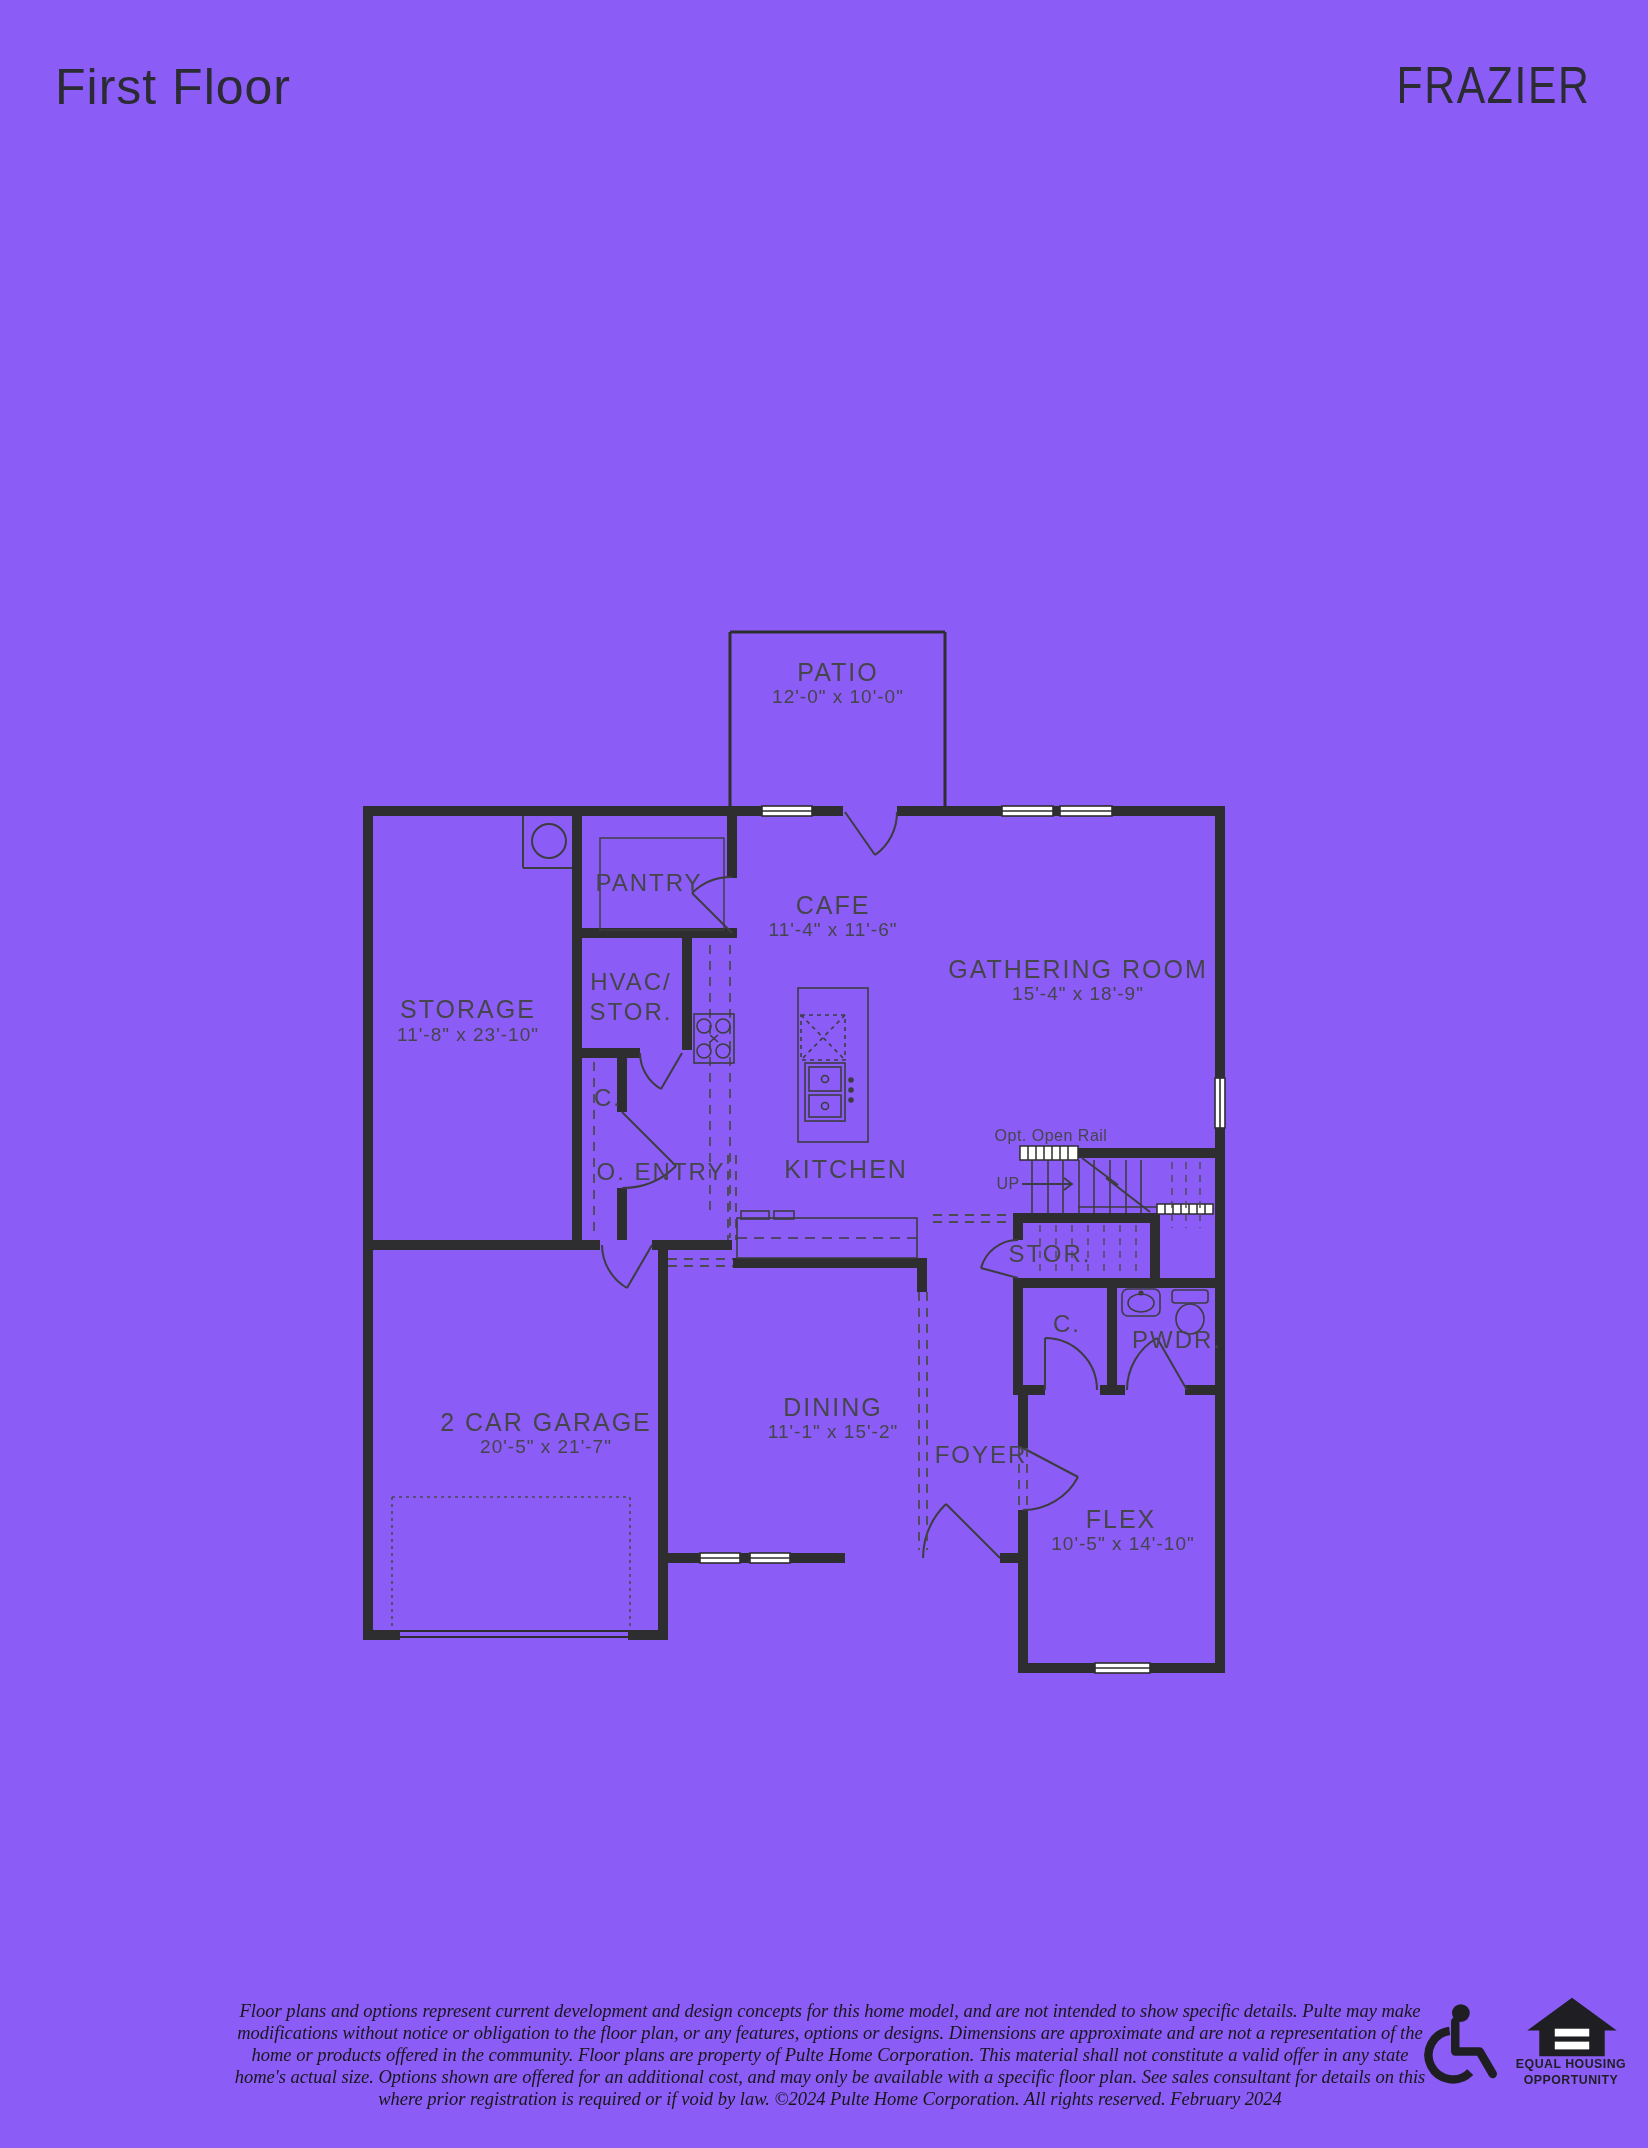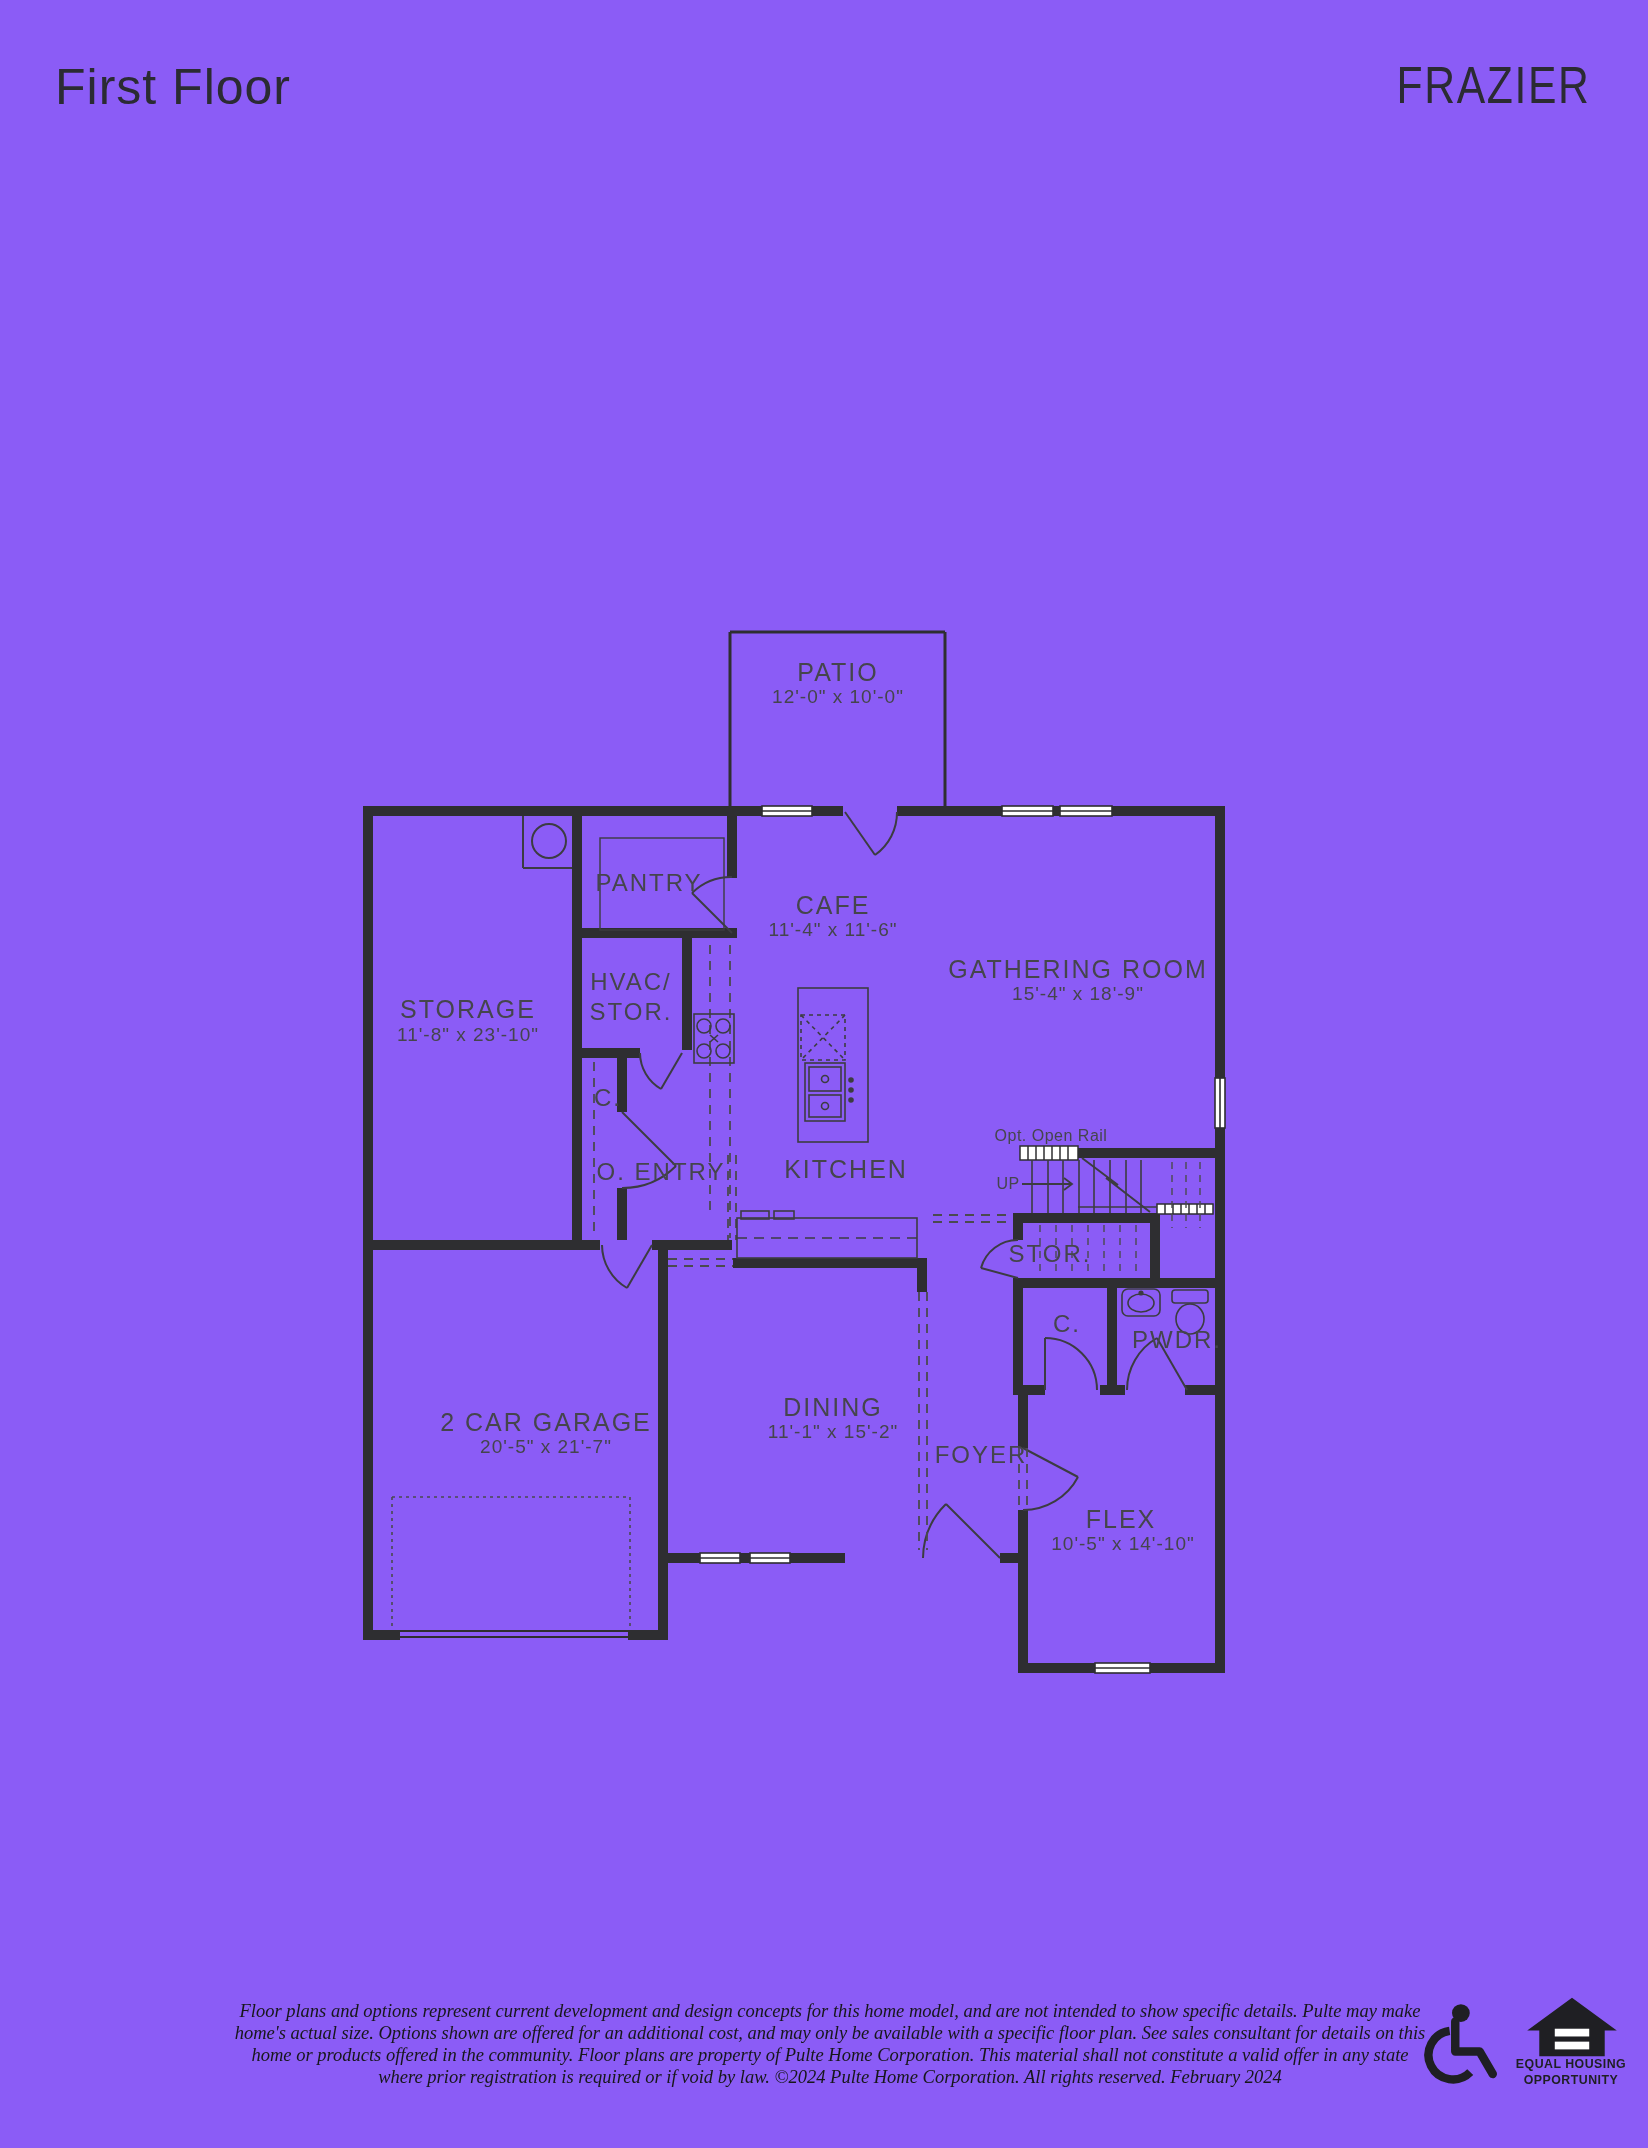--- a/index.html
+++ b/index.html
@@ -350,22 +350,23 @@
 
       <text class="room-small" x="981" y="1463">FOYER</text>
 
       <text class="room-name" x="1121" y="1528">FLEX</text>
       <text class="room-dims" x="1123" y="1550">10'-5" x 14'-10"</text>
     </g>
   </svg>
 
   <div class="footer-disclaimer">
     <div>Floor plans and options represent current development and design concepts for this home model, and are not intended to show specific details.  Pulte may make</div>
+    <div>modifications without notice or obligation to the floor plan, or any features, options or designs.  Dimensions are approximate and are not a representation of the</div>
+    <div>home or products offered in the community.  Floor plans are property of Pulte Home Corporation.  This material shall not constitute a valid offer in any state</div>
     <div>home's actual size. Options shown are offered for an additional cost, and may only be available with a specific floor plan.  See sales consultant for details on this</div>
-    <div>home or products offered in the community.  Floor plans are property of Pulte Home Corporation.  This material shall not constitute a valid offer in any state</div>
     <div>where prior registration is required or if void by law.   ©2024 Pulte Home Corporation.  All rights reserved.  February 2024</div>
   </div>
 
   <svg width="90" height="84" viewBox="0 0 96 88" style="position:absolute;left:1414px;top:2002px;">
     <circle cx="50" cy="11" r="9.5" fill="#1f1f23"></circle>
     <path d="M44,20 L44,52 L70,52 L84,76" fill="none" stroke="#1f1f23" stroke-width="9" stroke-linejoin="round" stroke-linecap="round"></path>
     <path d="M38,30 A26,26 0 1 0 60,74" fill="none" stroke="#1f1f23" stroke-width="9"></path>
   </svg>
 
   <svg width="104" height="62" viewBox="0 0 120 72" style="position:absolute;left:1520px;top:1996px;">

